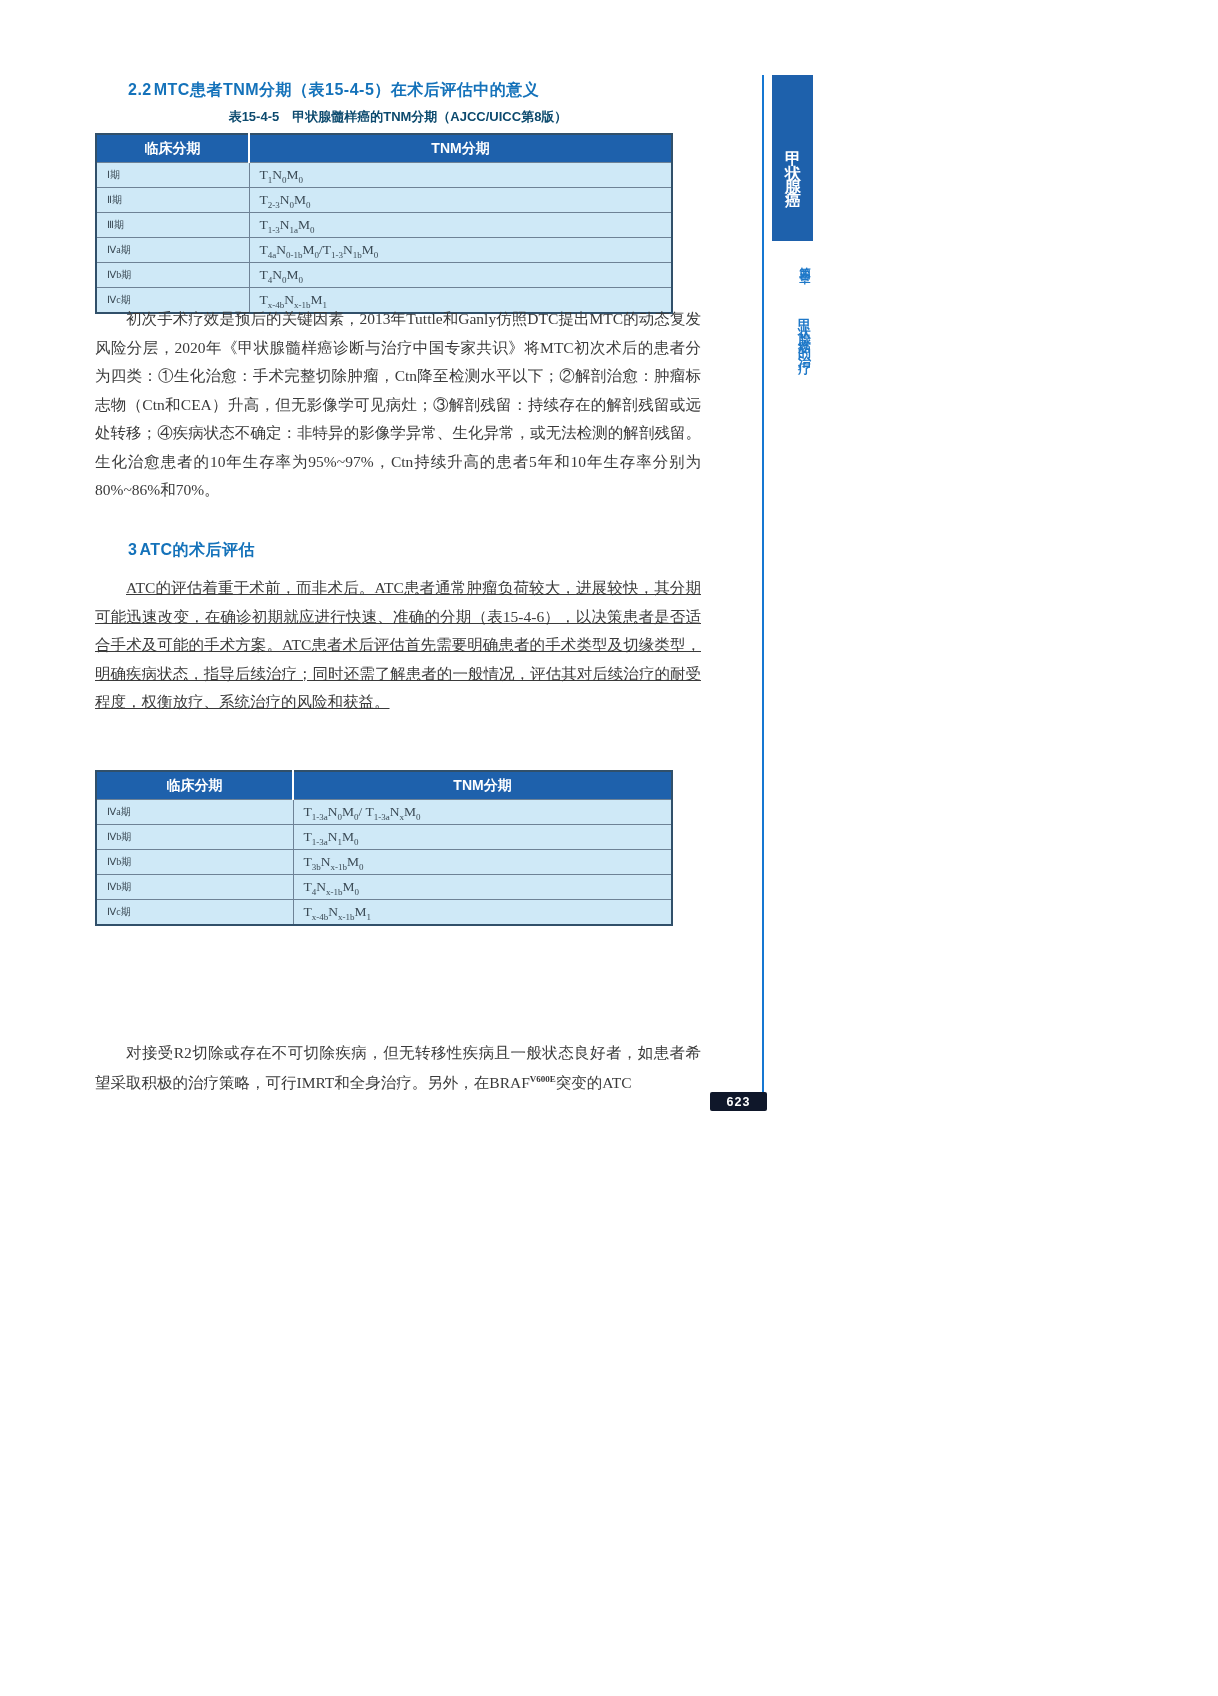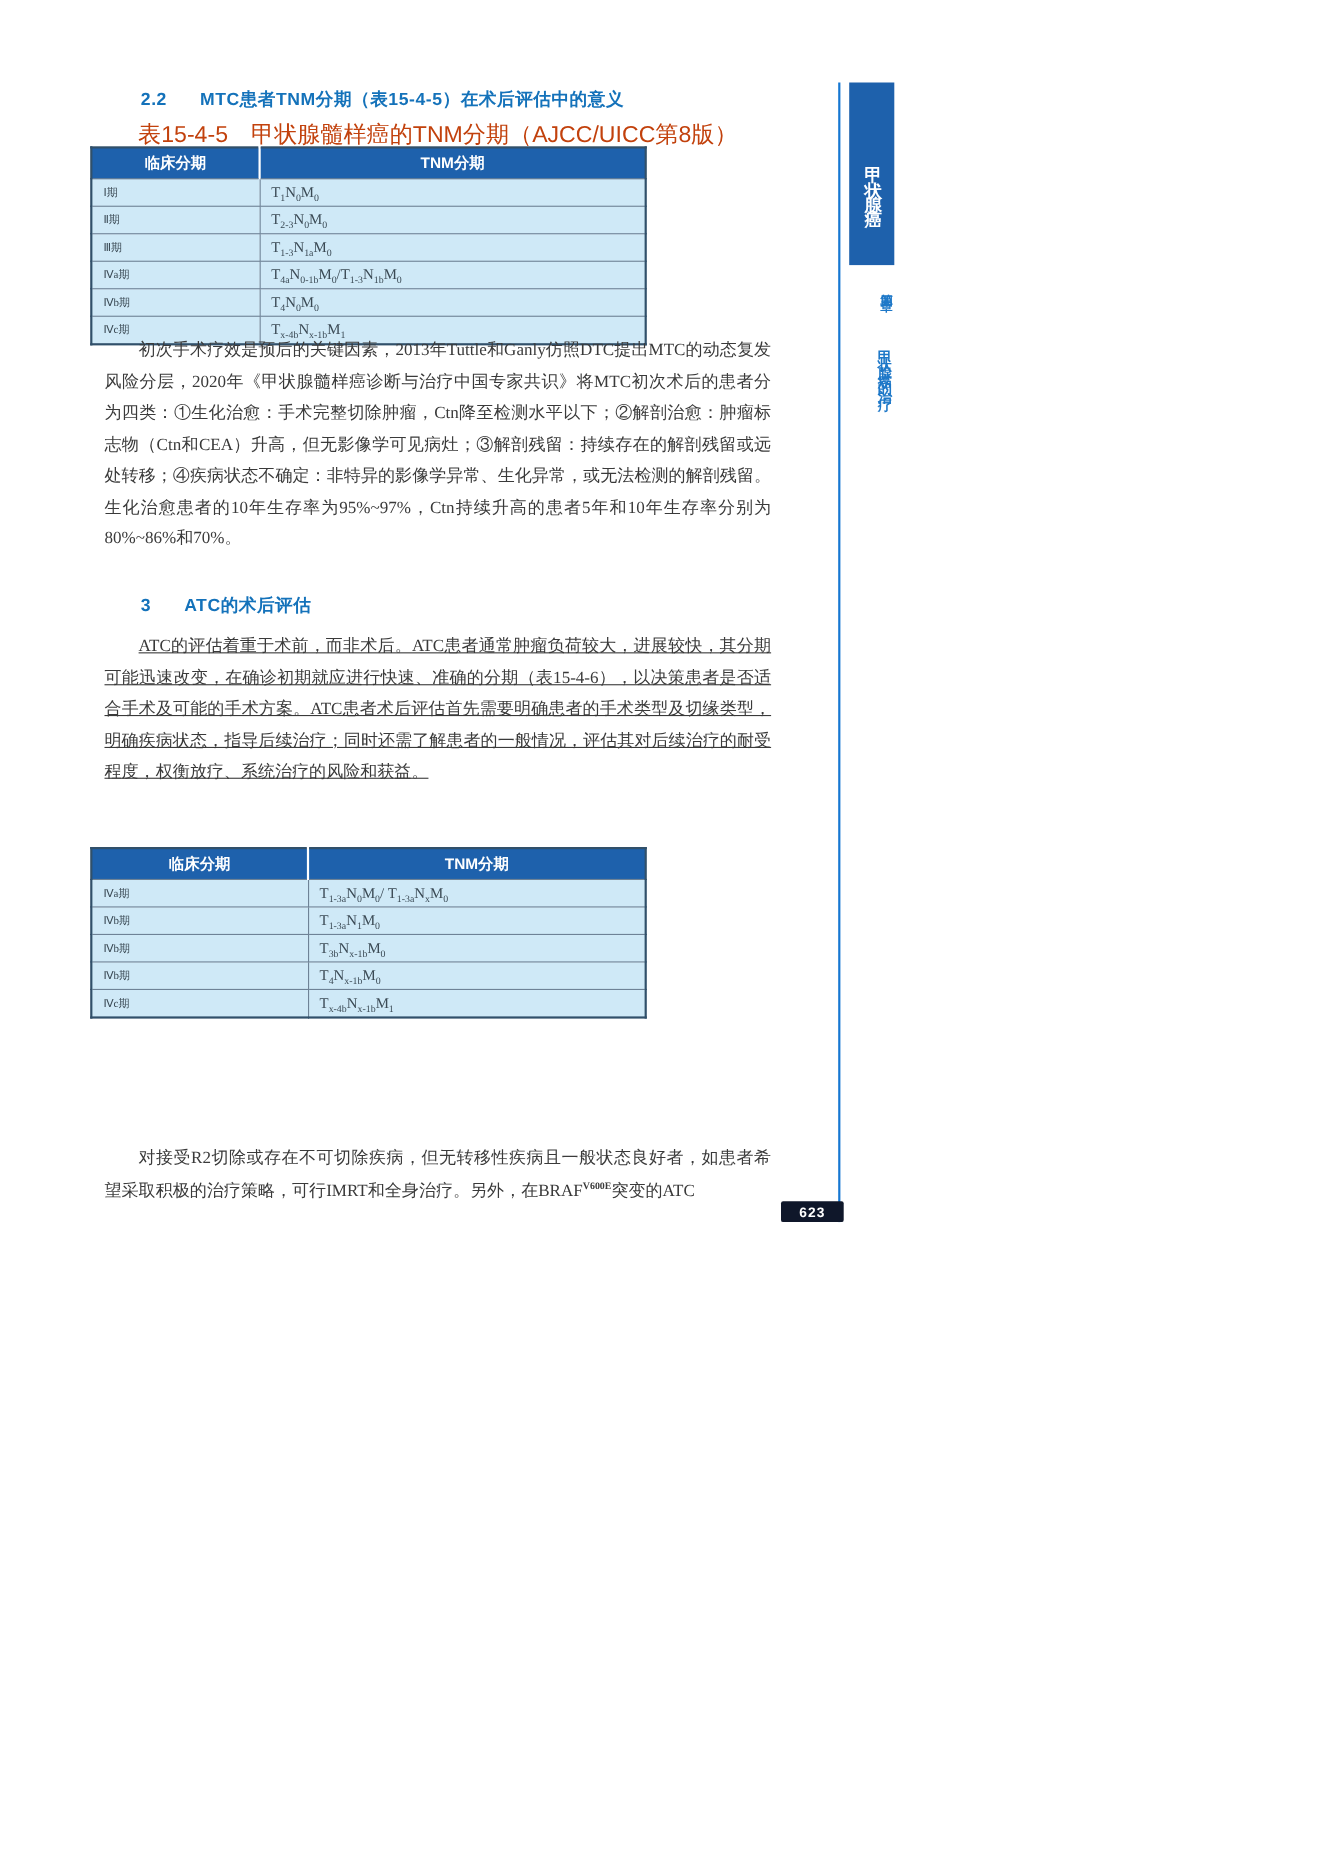--- a/index.html
+++ b/index.html
@@ -11,30 +11,30 @@
     color:#3b3b3b;
     overflow:hidden;
   }
   
   .sec-heading{
     position:absolute;left:95px;width:606px;
     font-family:"Liberation Sans",sans-serif;
     font-weight:bold;font-size:16px;color:#1472ba;
     letter-spacing:.5px;
   }
-  .sec-heading .sec-num{margin-left:33px;margin-right:30px;}
+  .sec-heading .sec-num{margin-left:33px;margin-right:2px;}
   .tbl-caption{
     position:absolute;left:95px;width:606px;
     text-align:center;
     font-family:"Liberation Sans",sans-serif;
-    font-weight:normal;font-size:21px;color:#c2410c;
+    font-weight:bold;font-size:13px;color:#0c4a6e;
   }
   
   .stage-table{
-    position:absolute;left:82px;width:506px;
+    position:absolute;left:95px;width:578px;
     border-collapse:collapse;
     border:2px solid #31506a;
     table-layout:fixed;
   }
   .stage-table th{
     background:#1e61ac;color:#ffffff;
     font-family:"Liberation Sans",sans-serif;
     font-weight:bold;font-size:14px;
     height:27px;padding:0;text-align:center;
     border:0;

